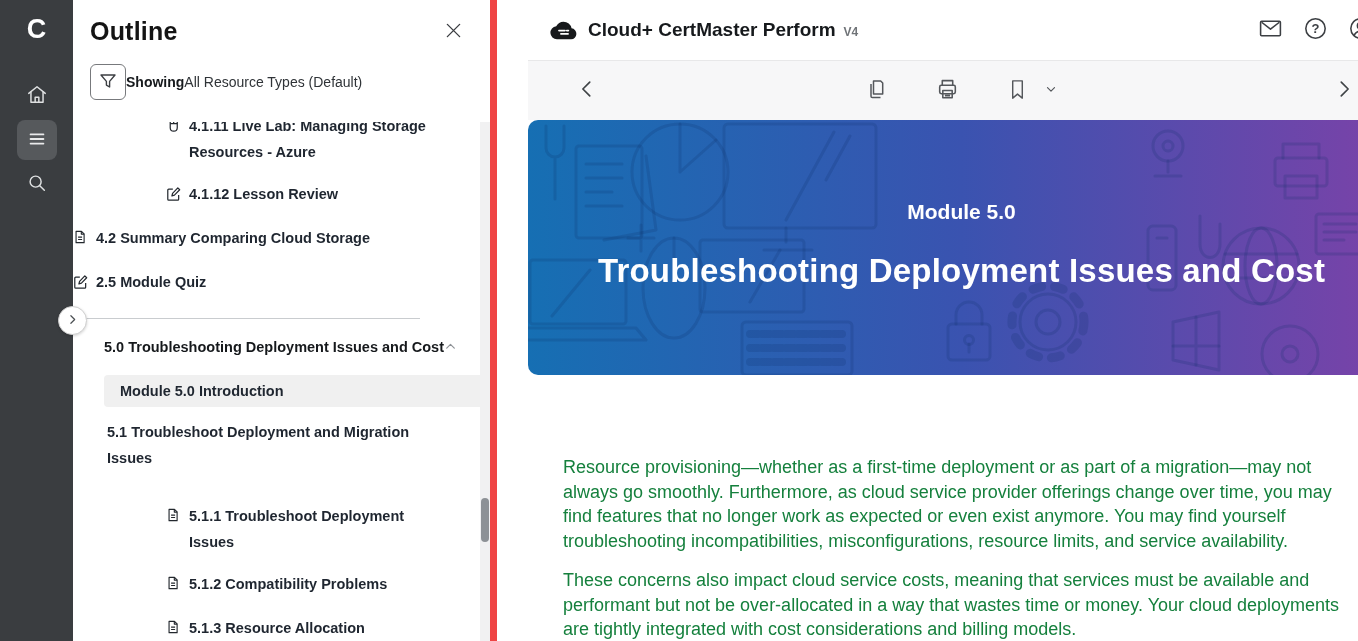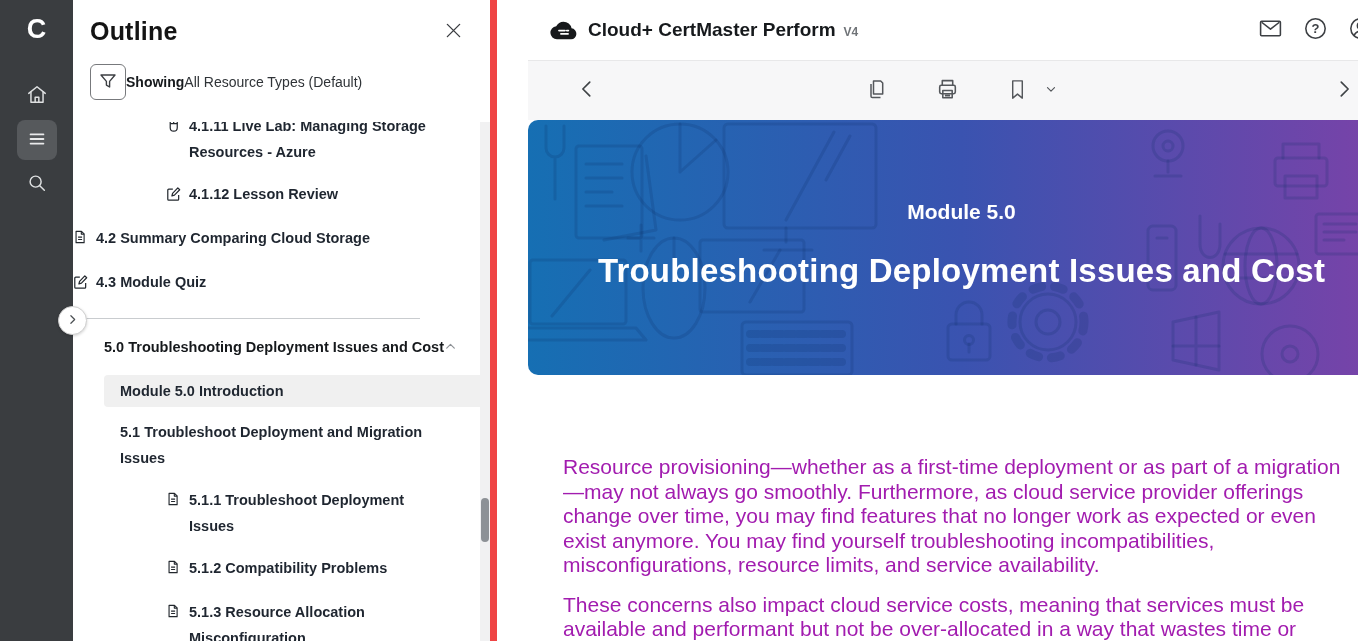--- a/index.html
+++ b/index.html
@@ -27,21 +27,21 @@
   .showing { font-size:14px; font-weight:700; color:#16191c; }
   .filter-val { font-size:14px; color:#2f3337; cursor:pointer; }
 
   .tree-viewport { position:absolute; top:122px; left:0; right:10px; bottom:0; overflow:hidden; }
   .tree { margin-top:-9px; padding-right:38px; }
   .row { display:flex; gap:7px; margin-bottom:16px; font-size:14.5px; font-weight:600;
          color:#1f2630; line-height:26px; cursor:pointer; }
   .row .ticon { flex-shrink:0; width:16px; margin-top:2px; color:#23282e; }
   .row.deep   { padding-left:93px; }
   .row.shallow{ }
-  .row.lesson { padding-left:47px; margin-bottom:16px; }
+  .row.lesson { padding-left:34px; margin-bottom:32px; }
   .module-head { padding-left:31px; font-weight:700; white-space:nowrap; display:flex; align-items:center; gap:0;
                  color:#16191c; margin-bottom:14px; }
   .module-head .chev { color:#8d9196; margin-top:2px; }
   .selected-row { margin:0 0 12px 31px; width:396px; background:#f0f0f0; border-radius:4px;
                   padding:8px 16px; font-size:14.5px; font-weight:600; color:#1f2630; cursor:pointer; }
   .tree-divider { border-top:1px solid #c9cccf; margin:21px 22px 14px 13px; }
 
   .scrollbar { position:absolute; top:122px; right:0; bottom:0; width:10px; background:#f1f1f2; }
   .scrollbar .thumb { position:absolute; top:376px; left:1px; width:8px; height:44px;
                       border-radius:4px; background:#8d9196; cursor:pointer; }
@@ -67,21 +67,21 @@
 
   .content { flex:1; position:relative; overflow:hidden; background:#fff; }
   .banner { height:255px; position:relative; overflow:hidden;
             background:linear-gradient(90deg,#166fb3 0%,#3a53b0 50%,#7b42a8 100%);border-radius:10px; }
   .banner svg.pattern { position:absolute; inset:0; }
   .module-label { position:absolute; top:80px; width:100%; text-align:center;
                   color:#fff; font-size:21px; font-weight:700; }
   .banner-title { position:absolute; top:132px; width:100%; text-align:center;
                   color:#fff; font-size:33px; font-weight:700; letter-spacing:.2px; }
   article { padding:80px 40px 0 35px; }
-  article p { width:792px; font-size:21px; line-height:24.5px; color:#a21caf; margin-bottom:15px; }
+  article p { width:792px; font-size:18px; line-height:24.5px; color:#15803d; margin-bottom:15px; }
 </style>
 </head>
 <body>
 
 <div class="app">
 
   <aside class="rail">
     <div class="logo">C</div>
     <div class="rail-btns">
       <button class="rail-btn">
@@ -169,21 +169,21 @@
           <span class="lbl">4.2 Summary Comparing Cloud Storage</span>
         </div>
 
         <div class="row shallow">
           <span class="ticon">
             <svg width="15" height="15" viewBox="0 0 16 16" fill="none" stroke="currentColor" stroke-width="1.3" stroke-linejoin="round">
                 <path d="M13.5 9.6v4.4a1 1 0 0 1-1 1H2.9a1 1 0 0 1-1-1V4.4a1 1 0 0 1 1-1h4.4"></path>
                 <path d="M6.3 10.6l.7-2.8L12.6 2l2 2-5.6 5.7-2.7.9z"></path>
               </svg>
           </span>
-          <span class="lbl">4.3 Module Quiz</span>
+          <span class="lbl">2.5 Module Quiz</span>
         </div>
 
         <div class="tree-divider"></div>
 
         <div class="row module-head">
           <span>5.0 Troubleshooting Deployment Issues and Cost</span>
           <span class="chev">
             <svg width="13" height="13" viewBox="0 0 24 24" fill="none" stroke="currentColor" stroke-width="2.2" stroke-linecap="round" stroke-linejoin="round">
                 <path d="M5 15l7-7 7 7"></path>
               </svg>

